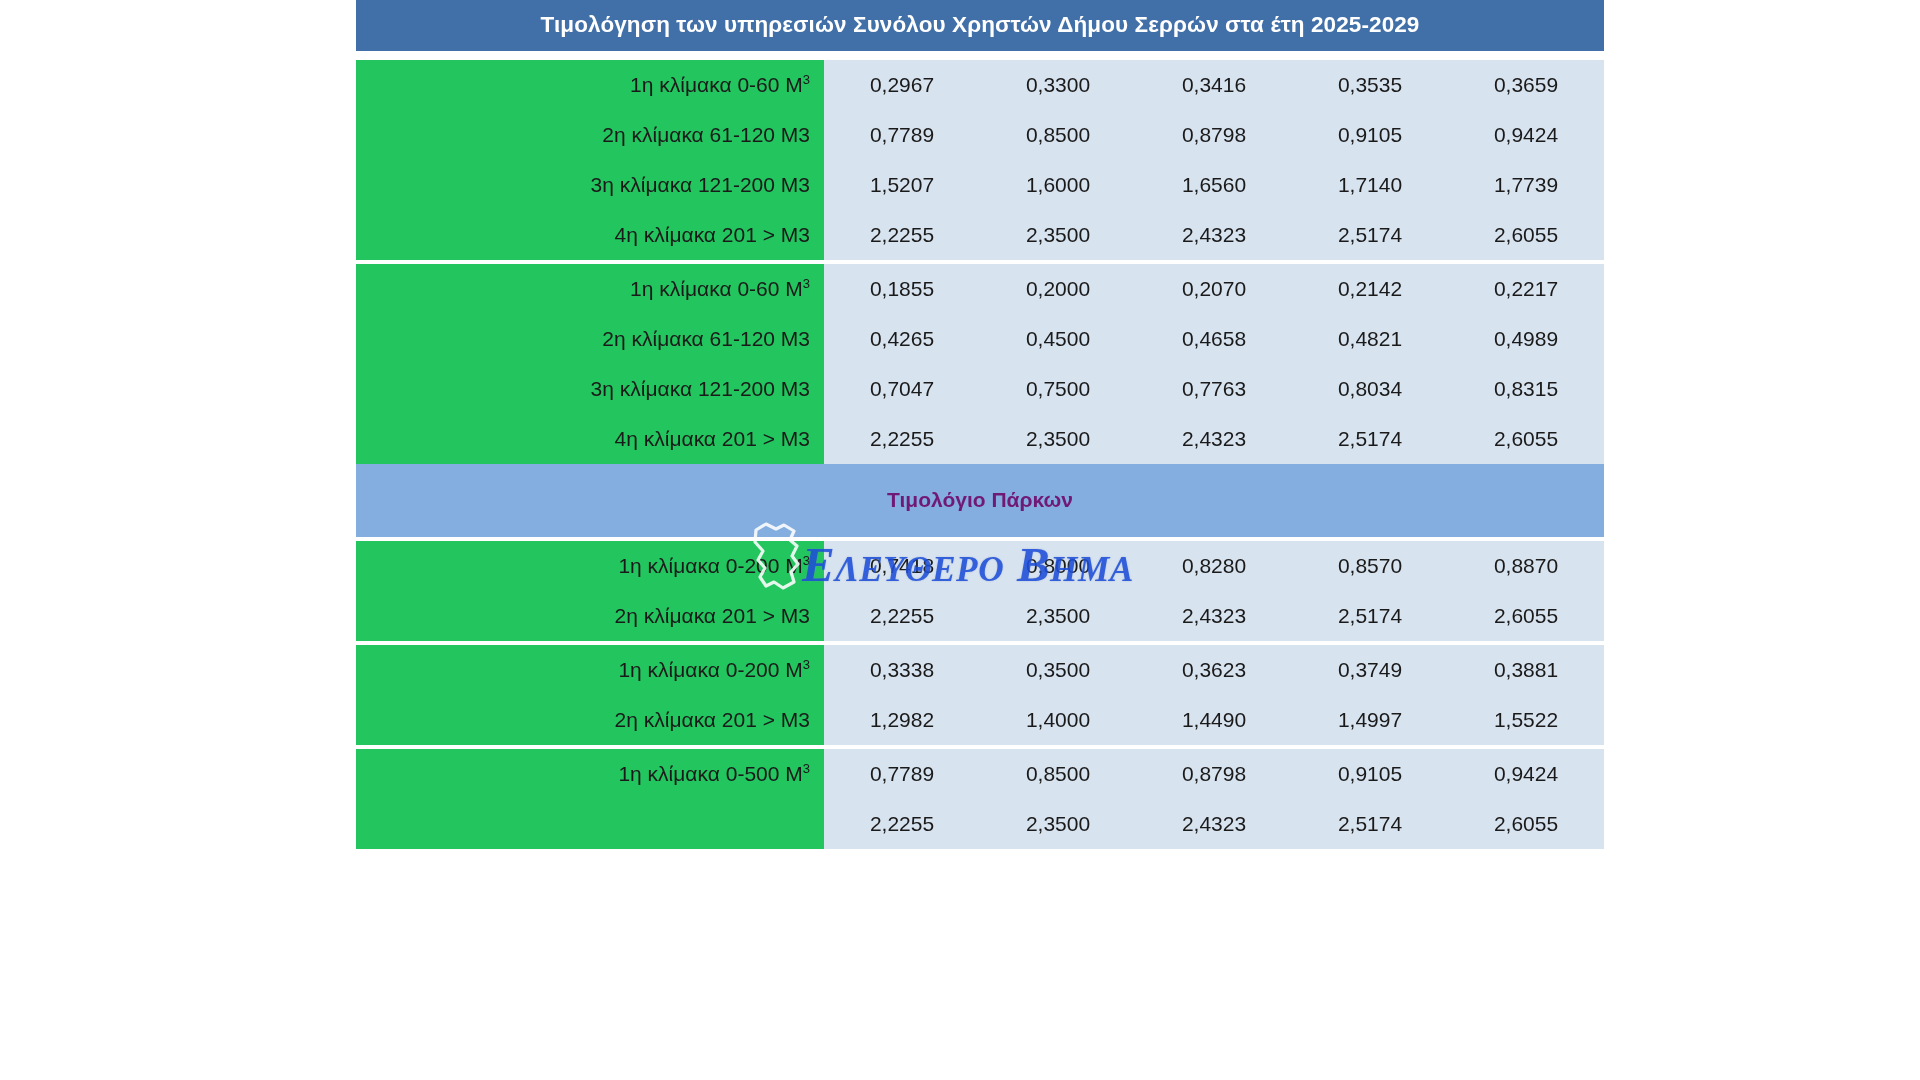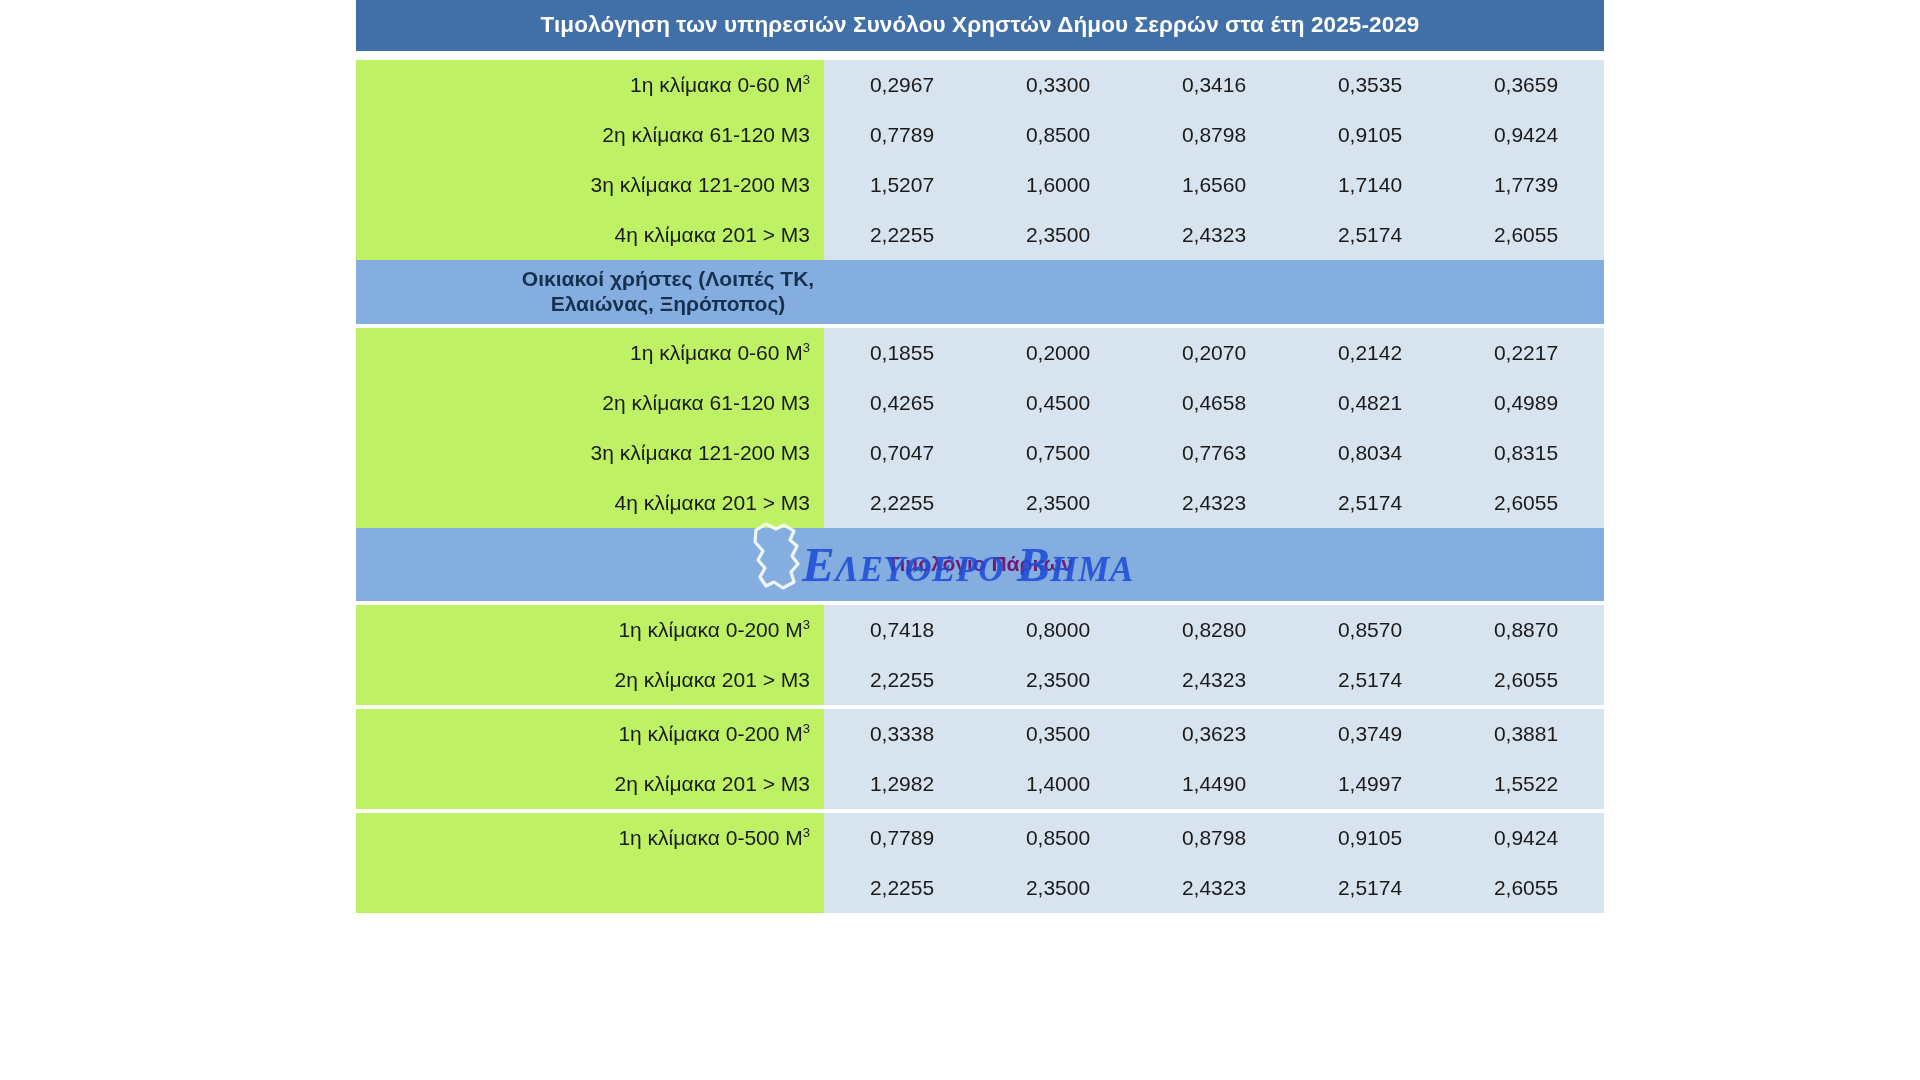--- a/index.html
+++ b/index.html
@@ -65,21 +65,21 @@
   
   tr.data-row td {
     font-size: 21px;
     color: #1a1a1a;
     padding: 10px 0 10px 0;
     height: 30px;
     vertical-align: middle;
     border: none;
   }
   td.label-cell {
-    background: #bef264;
+    background: #22c55e;
     text-align: right;
     padding-right: 14px !important;
     white-space: nowrap;
     border-right: 2px solid #C9D6E6;
   }
   td.val-cell {
     background: #D8E3F0;
     text-align: center;
   }
   sup.m3 {
@@ -210,24 +210,20 @@
             <td class="val-cell">1,7739</td>
           </tr>
           <tr class="data-row">
             <td class="label-cell"><span>4η κλίμακα  201 &gt; Μ3</span></td>
             <td class="val-cell">2,2255</td>
             <td class="val-cell">2,3500</td>
             <td class="val-cell">2,4323</td>
             <td class="val-cell">2,5174</td>
             <td class="val-cell">2,6055</td>
           </tr>
-          <tr class="section-row">
-            <td class="sec-label" colspan="2"><span>Οικιακοί χρήστες (Λοιπές ΤΚ,</span><br><span>Ελαιώνας, Ξηρόποπος)</span></td>
-            <td class="sec-blank" colspan="4"></td>
-          </tr>
           <tr class="gap-row">
             <td colspan="6"></td>
           </tr>
           <tr class="data-row">
             <td class="label-cell"><span>1η κλίμακα 0-60 Μ</span><sup class="m3">3</sup></td>
             <td class="val-cell">0,1855</td>
             <td class="val-cell">0,2000</td>
             <td class="val-cell">0,2070</td>
             <td class="val-cell">0,2142</td>
             <td class="val-cell">0,2217</td>

